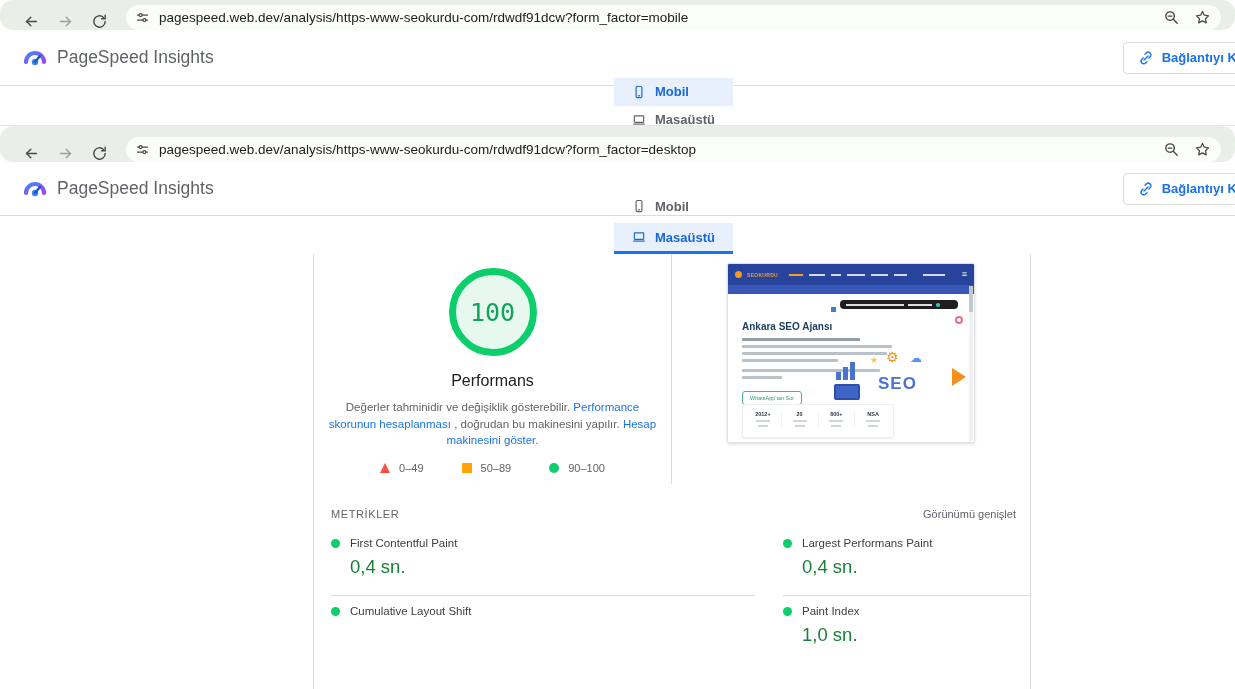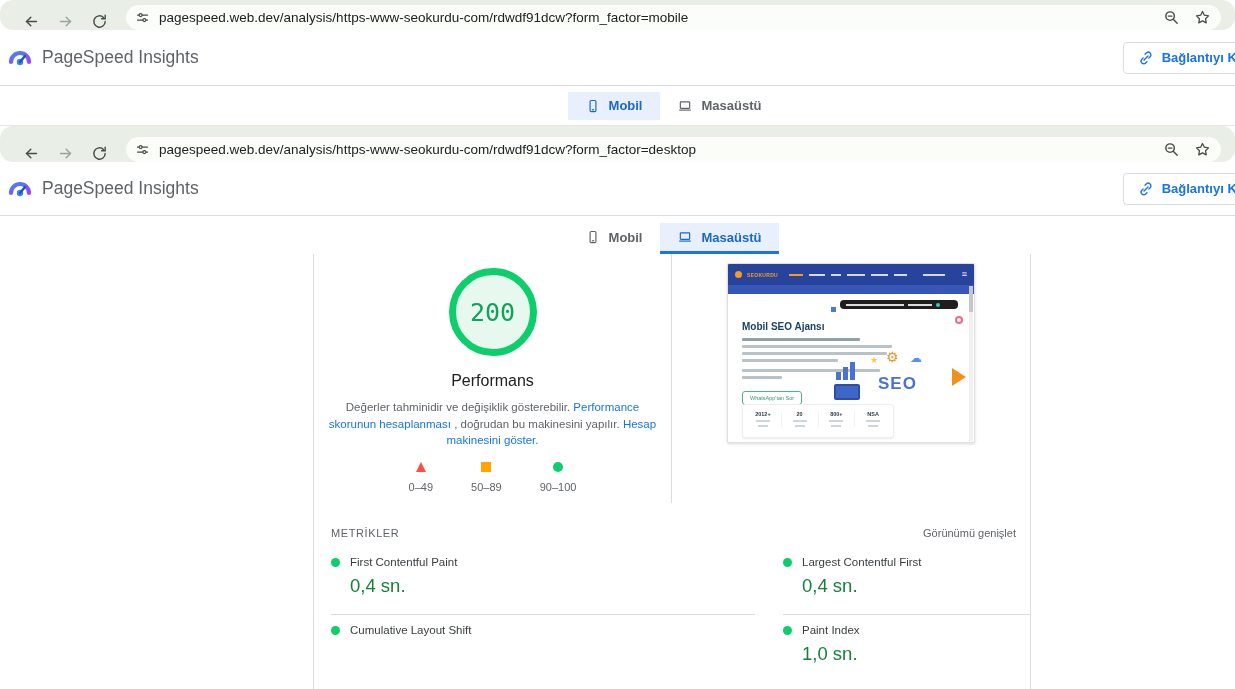--- a/index.html
+++ b/index.html
@@ -17,34 +17,34 @@
   .omnibox { flex:1; background:#fbfdf9; border-radius:14px; height:25px; margin-left:10px;
     display:flex; align-items:center; padding:0 10px 0 9px; }
   .site-ic { color:#454b46; margin-right:9px; display:flex; }
   .site-ic svg { width:15px; height:15px; }
   .url-text { font-size:13.5px; color:#202124; white-space:nowrap; overflow:hidden; flex:1; }
   .box-ic { color:#454b46; display:flex; margin-left:14px; }
   .box-ic svg { width:17px; height:17px; }
 
   
   .app-header { height:56px; border-bottom:1px solid #dadce0; display:flex; align-items:center;
-    padding:0 8px; position:relative; background:#fff; }
+    padding:0 23px; position:relative; background:#fff; }
   .app-header.h54 { height:54px; }
   .psi-logo { width:24px; height:24px; margin-right:10px; flex:0 0 auto; }
   .app-title { font-size:17.5px; color:#5f6368; }
   .copy-link-btn { position:absolute; right:-58px; top:50%; transform:translateY(-50%);
     display:flex; align-items:center; gap:8px; border:1px solid #dadce0; border-radius:4px;
     background:#fff; color:#1a73e8; font-size:13px; font-weight:bold; padding:7px 14px; cursor:pointer;
     white-space:nowrap; }
   .copy-link-btn svg { width:16px; height:16px; }
 
   
   .tab-strip { height:40px; border-bottom:1px solid #e4e7e3; display:flex; justify-content:center;
     align-items:center; position:relative; background:#fff; }
-  .tab-strip .tab-group { display:flex; position:relative; left:56px; }
+  .tab-strip .tab-group { display:flex; position:relative; left:56px;flex-direction:column; }
   .tab-strip.bottom-anchor { height:38px; border-bottom:none; align-items:flex-end; }
   .tab { display:flex; align-items:center; gap:9px; padding:0 18px; height:28px; font-size:13px;
     font-weight:bold; color:#5f6368; cursor:pointer; }
   .tab svg { width:14px; height:14px; }
   .tab.selected { background:#e8f0fe; color:#1967d2; }
   .tab-strip.bottom-anchor .tab { height:31px; border-bottom:3px solid transparent; }
   .tab-strip.bottom-anchor .tab.selected { border-bottom-color:#1a73e8; }
 
   
   .content { height:435px; overflow:hidden; }
@@ -55,21 +55,21 @@
   .shot-col { width:50%; display:flex; justify-content:center; padding-top:9px; }
 
   .score-circle { width:88px; height:88px; border:7px solid #0cce6b; border-radius:50%;
     background:#e7f9ee; margin:0 auto; display:flex; align-items:center; justify-content:center;
     font-family:"DejaVu Sans Mono", monospace; font-size:25px; color:#11a35c; cursor:default; }
   .score-title { margin-top:16px; font-size:16px; color:#202124; }
   .disclaimer { width:342px; margin:9px auto 0; font-size:11.5px; line-height:1.45; color:#5f6368; }
   .disclaimer a { color:#1a73e8; text-decoration:none; cursor:pointer; }
   .legend { display:flex; justify-content:center; gap:38px; margin-top:13px; font-size:11px;
     color:#5f6368; align-items:center; }
-  .legend .item { display:flex; align-items:center; gap:9px;flex-direction:column; }
+  .legend .item { display:flex; align-items:center; gap:9px; }
   .mk-tri { width:0; height:0; border-left:5.5px solid transparent; border-right:5.5px solid transparent;
     border-bottom:10px solid #ff4e42; }
   .mk-sq { width:10px; height:10px; background:#ffa400; }
   .mk-dot { width:10px; height:10px; border-radius:50%; background:#0cce6b; }
 
   .metrics-head { display:flex; justify-content:space-between; padding:24px 14px 8px 17px;
     font-size:11px; color:#5f6368; }
   .metrics-title { letter-spacing:.6px; }
   .expand-link { cursor:pointer; }
   .metrics-grid { display:grid; grid-template-columns:424px 1fr; column-gap:28px; padding-left:17px; }
@@ -299,21 +299,21 @@
       </div>
     </div>
   </div>
 
   <div class="content">
     <div class="panel">
 
       <div class="top-section">
         <div class="score-col">
           <div class="score-circle">
-            <span>200</span>
+            <span>100</span>
           </div>
           <div class="score-title">Performans</div>
           <div class="disclaimer">
             <span>Değerler tahminidir ve değişiklik gösterebilir. </span><a>Performance skorunun hesaplanması</a><span> , doğrudan bu makinesini yapılır. </span><a>Hesap makinesini göster.</a>
           </div>
           <div class="legend">
             <span class="item">
               <span class="mk-tri"></span>
               <span>0–49</span>
             </span>
@@ -345,21 +345,21 @@
               <span class="t-burger">≡</span>
             </div>
             <div class="t-strip"></div>
             <div class="t-blackpill">
               <i style="width:58px"></i>
                 <i style="width:24px"></i>
                 <span class="tdot"></span>
             </div>
             <div class="t-bluedot"></div>
             <div class="t-chat"></div>
-            <div class="t-heading">Mobil SEO Ajansı</div>
+            <div class="t-heading">Ankara SEO Ajansı</div>
             <div class="t-lines">
               <div style="width:118px; background:#8fa0ab"></div>
               <div style="width:150px"></div>
               <div style="width:145px"></div>
               <div style="width:96px"></div>
               <div style="width:138px; margin-top:7px"></div>
               <div style="width:40px"></div>
             </div>
             <div class="t-cta">WhatsApp'tan Sor</div>
             <div class="t-illu">
@@ -413,21 +413,21 @@
         <div class="metric bordered">
           <div class="metric-label">
               <span class="metric-dot"></span>
               <span>First Contentful Paint</span>
             </div>
           <div class="metric-value">0,4 sn.</div>
         </div>
         <div class="metric bordered">
           <div class="metric-label">
               <span class="metric-dot"></span>
-              <span>Largest Contentful First</span>
+              <span>Largest Performans Paint</span>
             </div>
           <div class="metric-value">0,4 sn.</div>
         </div>
         <div class="metric">
           <div class="metric-label">
               <span class="metric-dot"></span>
               <span>Cumulative Layout Shift</span>
             </div>
         </div>
         <div class="metric">

